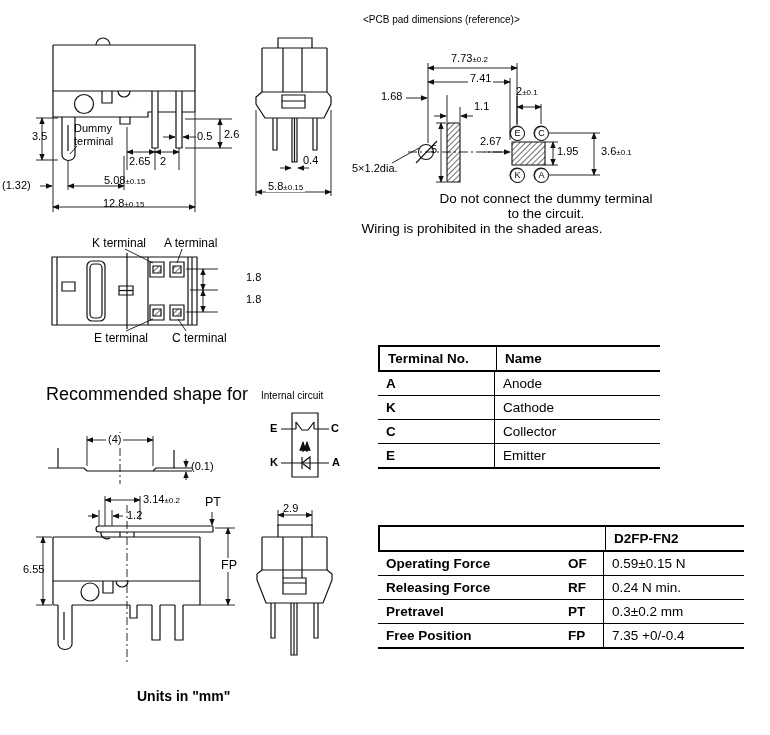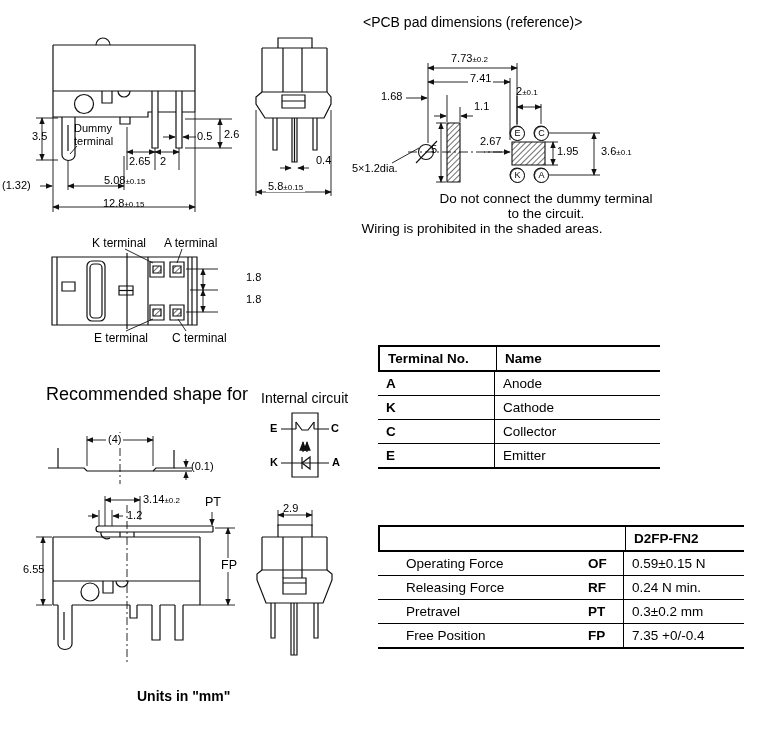--- a/index.html
+++ b/index.html
@@ -3,40 +3,40 @@
 <meta charset="utf-8">
 <style>
   html,body{margin:0;padding:0;background:#fff;}
   #canvas{position:relative;width:770px;height:735px;background:#fff;overflow:hidden;
           font-family:"Liberation Sans","DejaVu Sans",sans-serif;color:#000;}
   svg.draw{position:absolute;overflow:visible;}
   svg.draw path, svg.draw line, svg.draw rect, svg.draw circle{vector-effect:non-scaling-stroke;}
   .lbl{position:absolute;white-space:nowrap;color:#000;}
   .dim{font-size:11px;}
   .dim .dt{font-size:8px;}
-  .sec-title{font-size:14px;}
+  .sec-title{font-size:10px;}
   .note{font-size:13.5px;text-align:center;}
   .term-label{font-size:12px;}
   .term-circle{position:absolute;width:13px;height:13px;border:1.2px solid #000;border-radius:50%;
                font-size:9px;line-height:13px;text-align:center;background:#fff;}
   .circ-letter{font-size:11px;font-weight:bold;}
   .ptfp{font-size:12.5px;}
   .wbg{background:#fff;padding:0 2px;}
   .center-2line{text-align:center;font-size:18px;line-height:1.05;}
   .units{font-size:14px;font-weight:bold;}
 
   
   .dtable{position:absolute;border-top:2px solid #000;border-bottom:2px solid #000;font-size:13.5px;}
   .trow{display:flex;align-items:flex-end;border-bottom:1px solid #000;}
   .trow:last-child{border-bottom:none;}
   .thead{border-bottom:2px solid #000;border-left:2px solid #000;font-weight:bold;}
   .tc{padding:4px 0 4px 8px;box-sizing:border-box;}
   .tt-c1{width:117px;border-right:1.2px solid #000;}
   .tt-c2{flex:1;}
-  .st-param{width:182px;font-weight:normal;margin-left:20px;}
+  .st-param{width:182px;font-weight:bold;}
   .st-abbr{width:43px;font-weight:bold;}
   .st-val{flex:1;border-left:1.2px solid #000;}
   .bold{font-weight:bold;}
 </style>
 </head>
 <body>
 
 <div id="canvas">
 
   <svg style="position:absolute;width:0;height:0">
@@ -236,21 +236,21 @@
   <span class="lbl dim" style="left:32px;top:130px">3.5</span>
   <span class="lbl dim" style="left:74px;top:122px;width:52px;white-space:normal;line-height:1.15">Dummy terminal</span>
   <span class="lbl dim" style="left:197px;top:130px">0.5</span>
   <span class="lbl dim" style="left:224px;top:128px">2.6</span>
   <span class="lbl dim" style="left:129px;top:155px">2.65</span>
   <span class="lbl dim" style="left:160px;top:155px">2</span>
   <span class="lbl dim" style="left:104px;top:174px"><span class="dv">5.08</span><span class="dt">±0.15</span></span>
   <span class="lbl dim" style="left:2px;top:179px">(1.32)</span>
   <span class="lbl dim" style="left:103px;top:197px"><span class="dv">12.8</span><span class="dt">±0.15</span></span>
 
-  <span class="lbl dim" style="left:316px;top:154px">0.4</span>
+  <span class="lbl dim" style="left:303px;top:154px">0.4</span>
   <span class="lbl dim wbg" style="left:266px;top:180px"><span class="dv">5.8</span><span class="dt">±0.15</span></span>
 
   <span class="lbl sec-title" style="left:363px;top:14px">&lt;PCB pad dimensions (reference)&gt;</span>
   <span class="lbl dim" style="left:451px;top:52px"><span class="dv">7.73</span><span class="dt">±0.2</span></span>
   <span class="lbl dim wbg" style="left:468px;top:72px">7.41</span>
   <span class="lbl dim" style="left:381px;top:90px">1.68</span>
   <span class="lbl dim" style="left:516px;top:85px"><span class="dv">2</span><span class="dt">±0.1</span></span>
   <span class="lbl dim" style="left:474px;top:100px">1.1</span>
   <span class="lbl dim" style="left:431px;top:143px">5</span>
   <span class="lbl dim" style="left:480px;top:135px">2.67</span>

